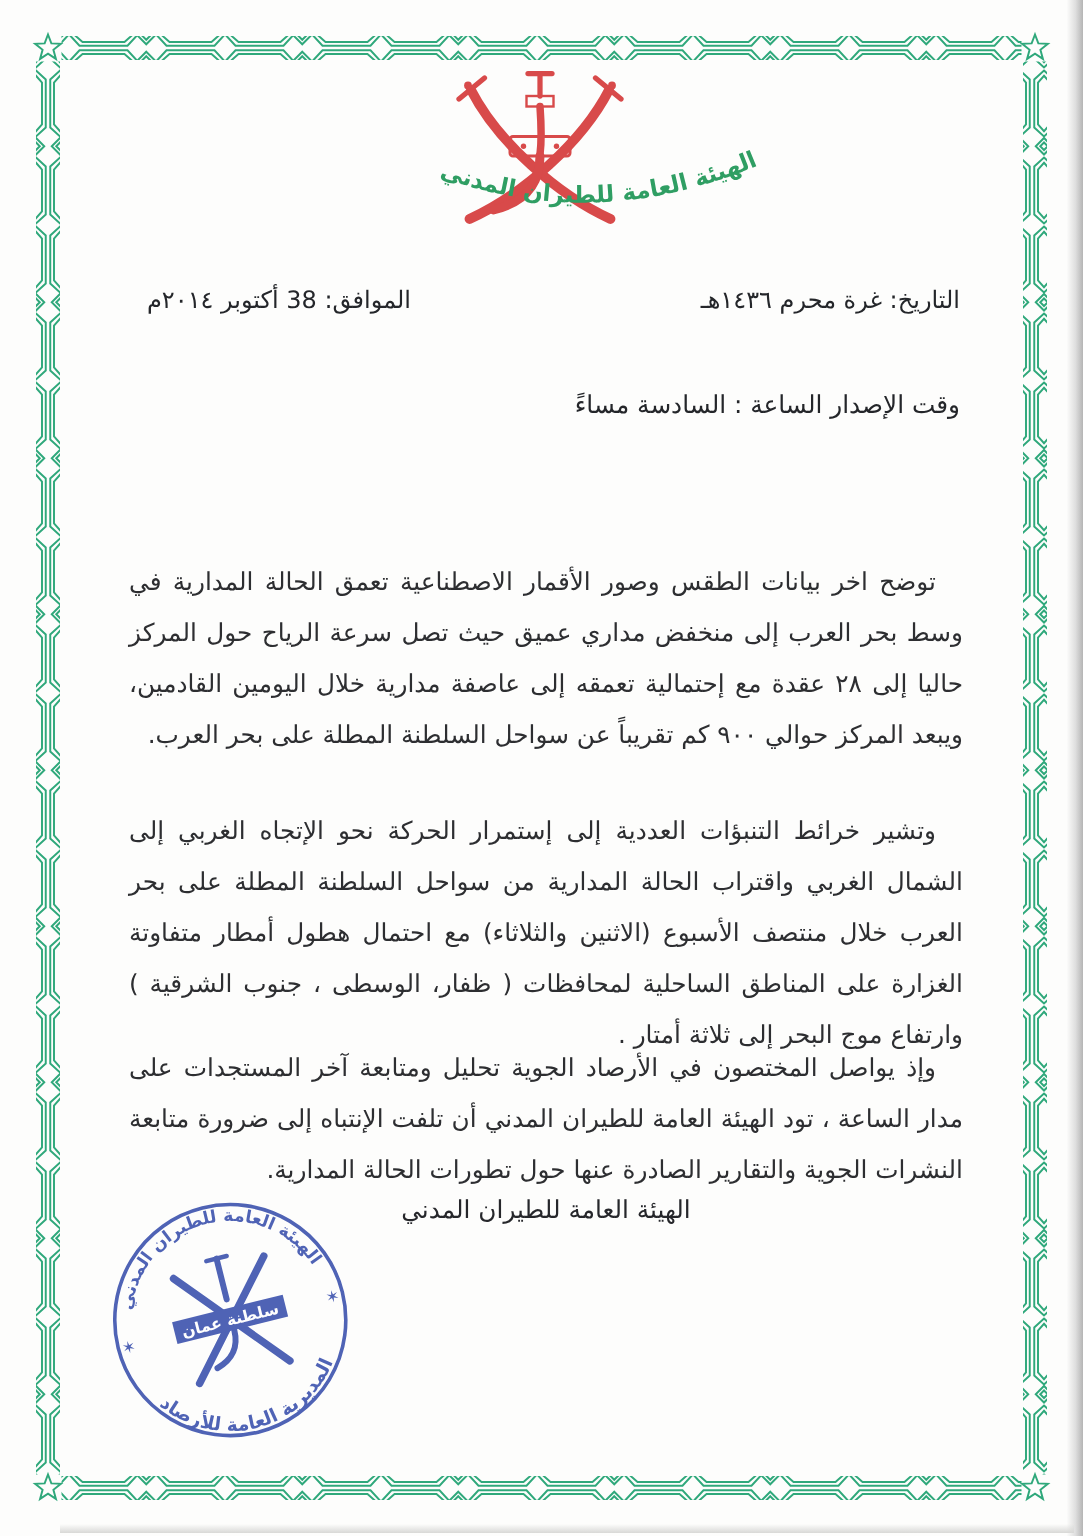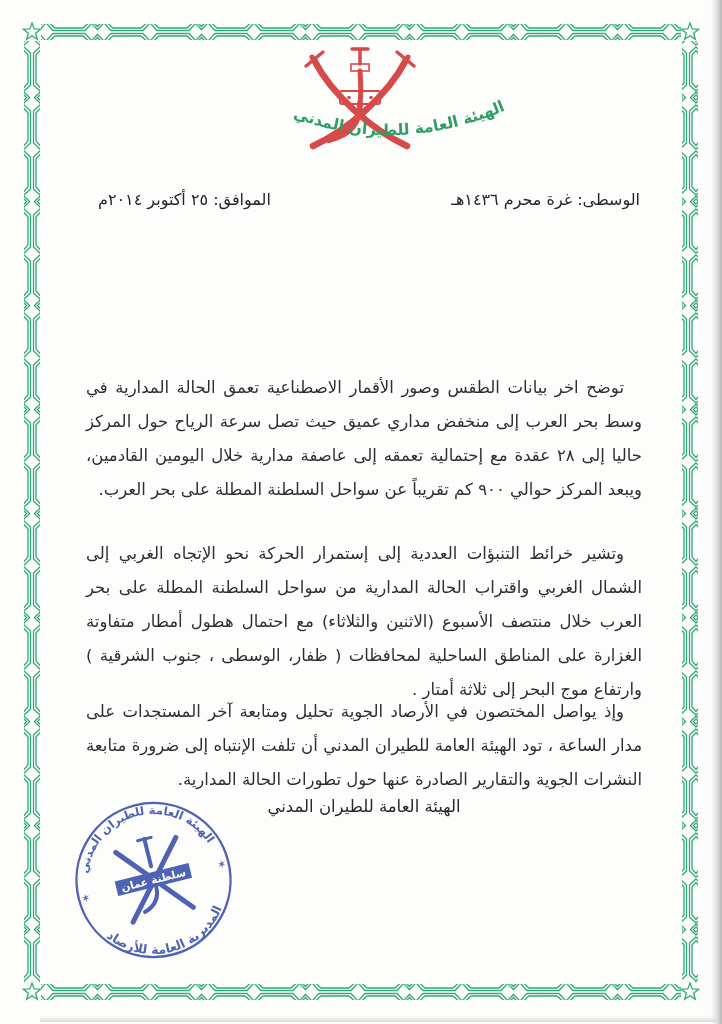--- a/index.html
+++ b/index.html
@@ -114,24 +114,25 @@
         <path d="M138,64 C138,84 127,95 107,100" stroke-width="6"></path>
       </g>
       <path id="arc-authority" d="M44,66 Q172,128 310,58" fill="none"></path>
       <text font-size="15.5" font-weight="bold" fill="#2f9e63" style="direction:rtl">
         <textPath href="#arc-authority" startOffset="50%" text-anchor="middle">الهيئة العامة للطيران المدني</textPath>
       </text>
     </svg>
   </div>
 
   <div class="date-line">
-    <span>الوسطى: غرة محرم ١٤٣٦هـ</span>
-    <span>الموافق: ٢٥ أكتوبر ٢٠١٤م</span>
+    <span>التاريخ: غرة محرم ١٤٣٦هـ</span>
+    <span>الموافق: 38 أكتوبر ٢٠١٤م</span>
   </div>
 
+  <div class="issue-line">وقت الإصدار الساعة : السادسة مساءً</div>
 
 
   <p class="para para-1">توضح اخر بيانات الطقس وصور الأقمار الاصطناعية تعمق الحالة المدارية في وسط بحر العرب إلى منخفض مداري عميق حيث تصل سرعة الرياح حول المركز حاليا إلى ٢٨ عقدة مع إحتمالية تعمقه إلى عاصفة مدارية خلال اليومين القادمين، ويبعد المركز حوالي ٩٠٠ كم تقريباً عن سواحل السلطنة المطلة على بحر العرب.</p>
   <p class="para para-2">وتشير خرائط التنبؤات العددية إلى إستمرار الحركة نحو الإتجاه الغربي إلى الشمال الغربي واقتراب الحالة المدارية من سواحل السلطنة المطلة على بحر العرب خلال منتصف الأسبوع (الاثنين والثلاثاء) مع احتمال هطول أمطار متفاوتة الغزارة على المناطق الساحلية لمحافظات ( ظفار، الوسطى ، جنوب الشرقية ) وارتفاع موج البحر إلى ثلاثة أمتار .</p>
   <p class="para para-3">وإذ يواصل المختصون في الأرصاد الجوية تحليل ومتابعة آخر المستجدات على مدار الساعة ، تود الهيئة العامة للطيران المدني أن تلفت الإنتباه إلى ضرورة متابعة النشرات الجوية والتقارير الصادرة عنها حول تطورات الحالة المدارية.</p>
 
   <div class="signature">
     <div>الهيئة العامة للطيران المدني</div>
   </div>
 

